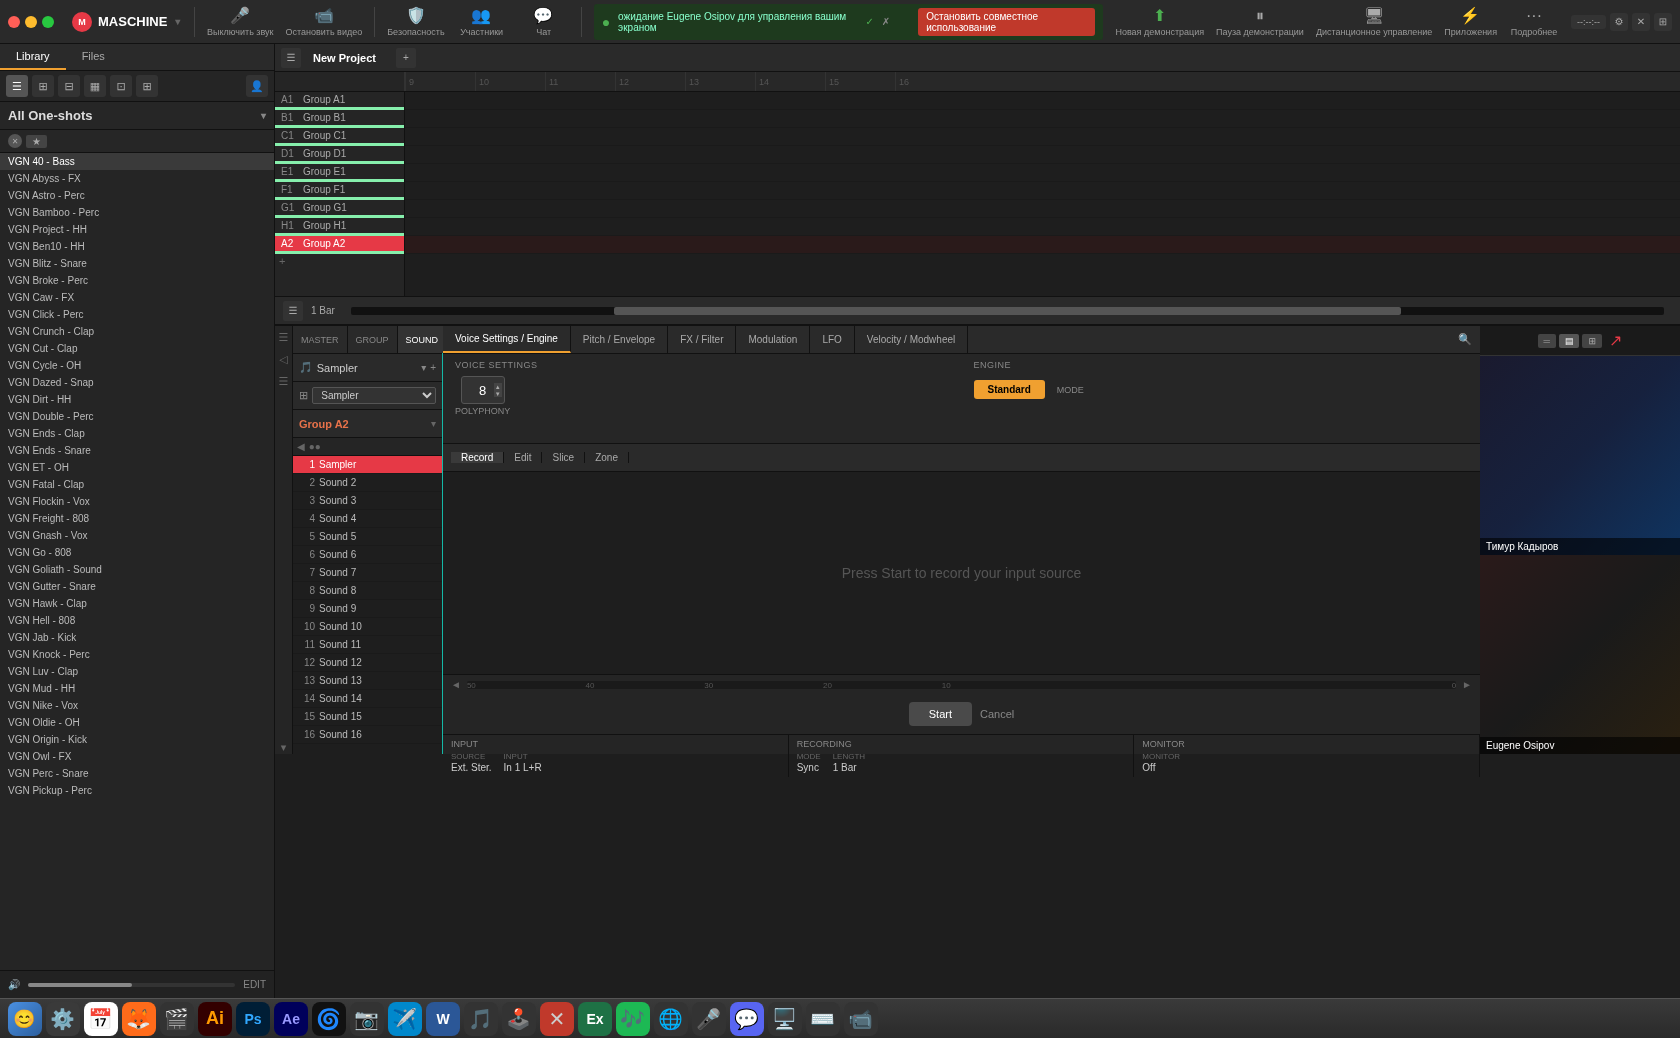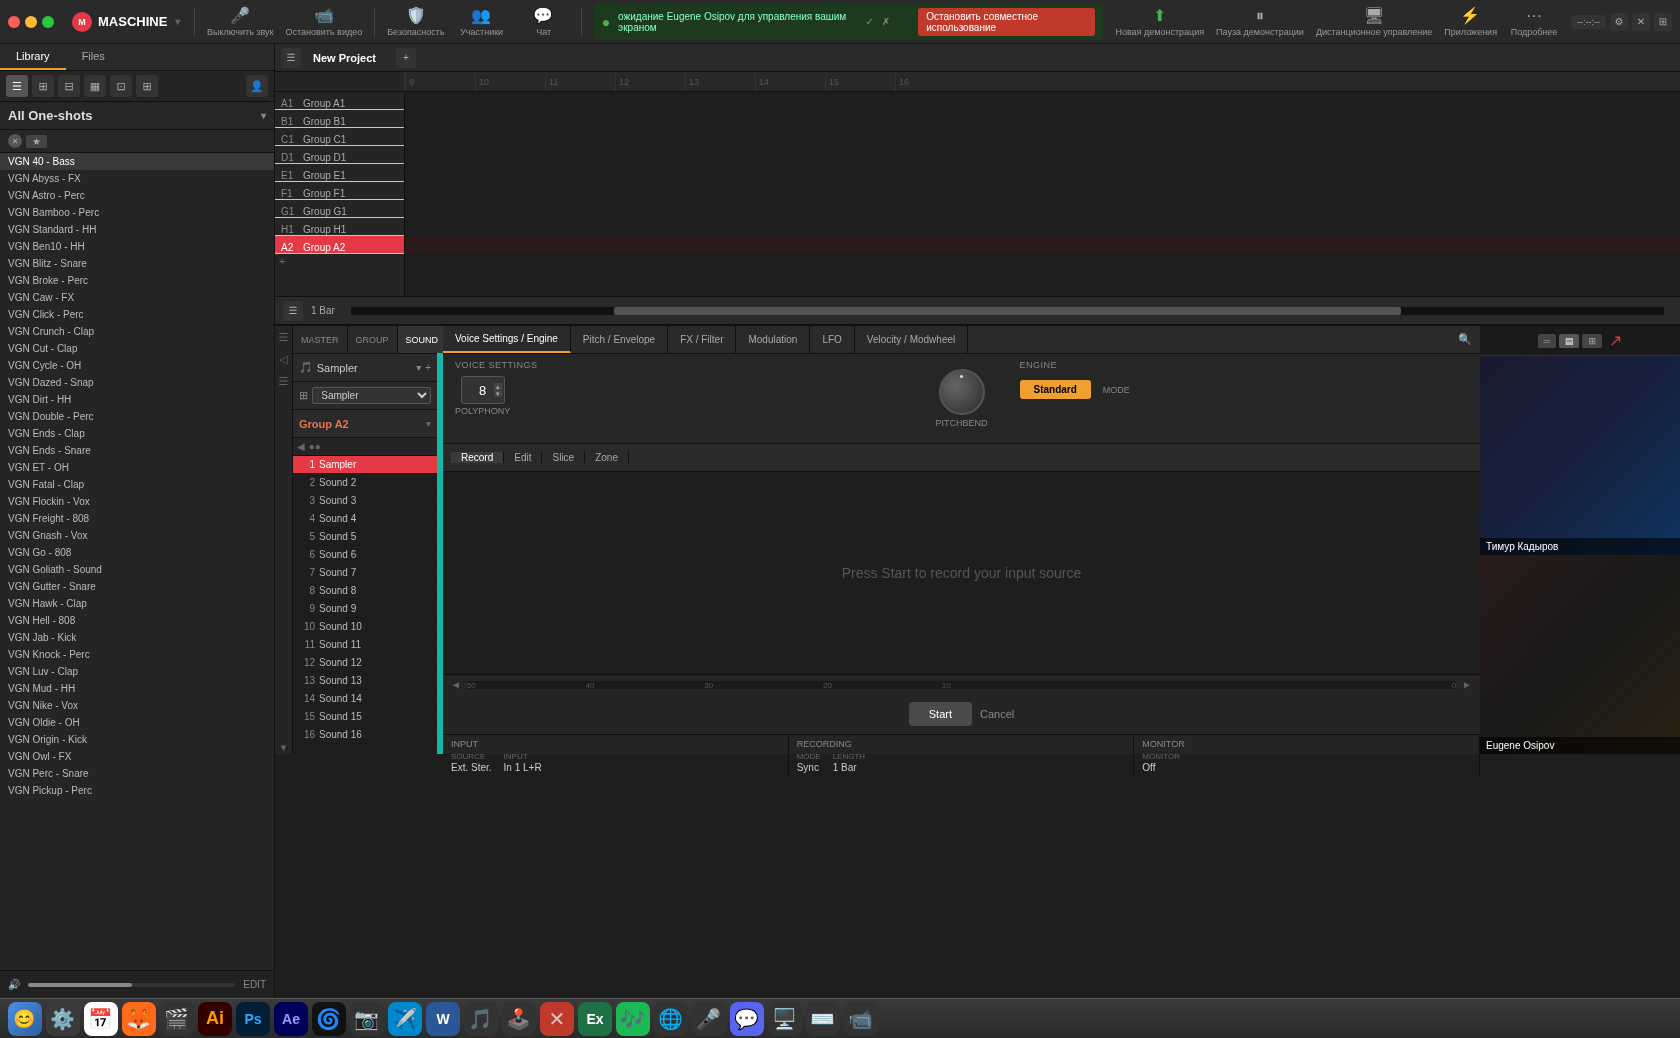--- a/index.html
+++ b/index.html
@@ -193,25 +193,25 @@
     }
     .project-label {
       font-size: 11px;
       color: #fff;
       font-weight: bold;
       margin: 0 8px;
     }
     .track-label {
       height: 18px;
       display: flex;
-      align-items: flex-end;
+      align-items: center;
       padding: 0 6px;
       font-size: 10px;
       color: #aaa;
-      border-bottom: 1px solid #86efac;
+      border-bottom: 3px solid #86efac;
       cursor: pointer;
     }
     .track-label .group-letter {
       width: 22px;
       color: #888;
       font-size: 10px;
     }
     .track-label.active { background: #e63946; color: #fff; }
     .track-label.active .group-letter { color: #fff; }
     .track-row {
@@ -597,21 +597,21 @@
       <div class="close-btn">✕</div>
       <div style="background:#444;border-radius:2px;padding:1px 6px;font-size:10px;color:#aaa;cursor:pointer;">★</div>
     </div>
 
     <div class="library-list">
 
       <div class="library-item selected">VGN 40 - Bass</div>
       <div class="library-item">VGN Abyss - FX</div>
       <div class="library-item">VGN Astro - Perc</div>
       <div class="library-item">VGN Bamboo - Perc</div>
-      <div class="library-item">VGN Standard - HH</div>
+      <div class="library-item">VGN Project - HH</div>
       <div class="library-item">VGN Ben10 - HH</div>
       <div class="library-item">VGN Blitz - Snare</div>
       <div class="library-item">VGN Broke - Perc</div>
       <div class="library-item">VGN Caw - FX</div>
       <div class="library-item">VGN Click - Perc</div>
       <div class="library-item">VGN Crunch - Clap</div>
       <div class="library-item">VGN Cut - Clap</div>
       <div class="library-item">VGN Cycle - OH</div>
       <div class="library-item">VGN Dazed - Snap</div>
       <div class="library-item">VGN Dirt - HH</div>
@@ -710,21 +710,21 @@
 
     <div class="bottom-area">
 
       <div class="left-strip">
         <div class="strip-icon">☰</div>
         <div class="strip-icon">◁</div>
         <div class="strip-icon">☰</div>
         <div style="margin-top:auto;" class="strip-icon">▾</div>
       </div>
 
-      <div style="display:flex;flex-direction:column;width:150px;border-right:6px solid #14b8a6;">
+      <div style="display:flex;flex-direction:column;width:150px;border-right:1px solid #14b8a6;">
 
         <div style="height:28px;background:#2a2a2a;border-bottom:1px solid #111;display:flex;align-items:stretch;">
           <div style="padding:0 8px;font-size:9px;color:#888;display:flex;align-items:center;cursor:pointer;border-right:1px solid #111;">MASTER</div>
           <div style="padding:0 8px;font-size:9px;color:#888;display:flex;align-items:center;cursor:pointer;border-right:1px solid #111;">GROUP</div>
           <div style="padding:0 8px;font-size:9px;color:#fff;background:#333;display:flex;align-items:center;cursor:pointer;border-right:1px solid #111;">SOUND</div>
           <div style="padding:0 6px;display:flex;align-items:center;margin-left:auto;">🔍</div>
         </div>
 
         <div style="height:28px;background:#2a2a2a;border-bottom:1px solid #111;display:flex;align-items:center;padding:0 6px;gap:4px;">
           <span style="color:#aaa;font-size:11px;">🎵</span>
@@ -825,31 +825,20 @@
                   <div style="position:absolute;right:2px;display:flex;flex-direction:column;">
                     <div style="width:8px;height:7px;background:#444;display:flex;align-items:center;justify-content:center;cursor:pointer;font-size:6px;color:#aaa;">▲</div>
                     <div style="width:8px;height:7px;background:#444;display:flex;align-items:center;justify-content:center;cursor:pointer;font-size:6px;color:#aaa;">▼</div>
                   </div>
                 </div>
                 <span style="font-size:9px;color:#888;text-transform:uppercase;">Polyphony</span>
               </div>
             </div>
           </div>
 
-          <div style="padding:6px 20px;display:flex;flex-direction:column;align-items:center;justify-content:flex-start;">
-            <div style="height:9px;"></div>
-            <div style="width:46px;height:46px;position:relative;">
-              <div style="width:46px;height:46px;border-radius:50%;background:radial-gradient(circle at 35% 35%,#666,#2a2a2a);border:2px solid #555;cursor:pointer;">
-                <div style="width:100%;height:100%;display:flex;align-items:flex-start;justify-content:center;padding-top:4px;">
-                  <div style="width:3px;height:3px;background:#ddd;border-radius:50%;"></div>
-                </div>
-              </div>
-            </div>
-            <span style="font-size:9px;color:#888;text-transform:uppercase;margin-top:3px;">Pitchbend</span>
-          </div>
 
           <div style="flex:1;padding:6px 12px;">
             <div style="font-size:9px;color:#888;text-transform:uppercase;margin-bottom:10px;letter-spacing:0.5px;">ENGINE</div>
             <div style="display:flex;align-items:center;gap:12px;">
               <div class="mode-btn">Standard</div>
               <div style="display:flex;flex-direction:column;align-items:center;gap:2px;">
                 <span style="font-size:9px;color:#888;text-transform:uppercase;">Mode</span>
               </div>
             </div>
           </div>

